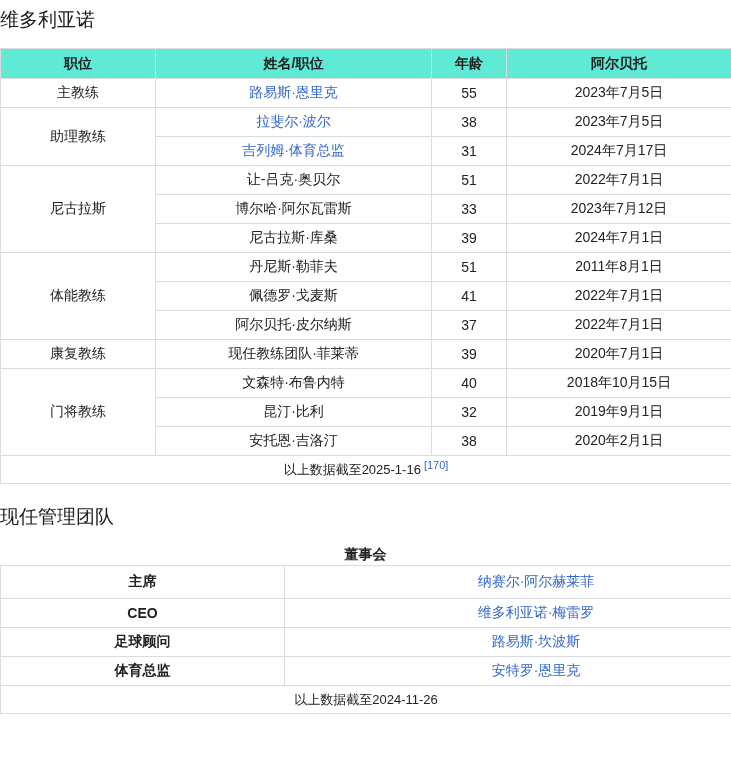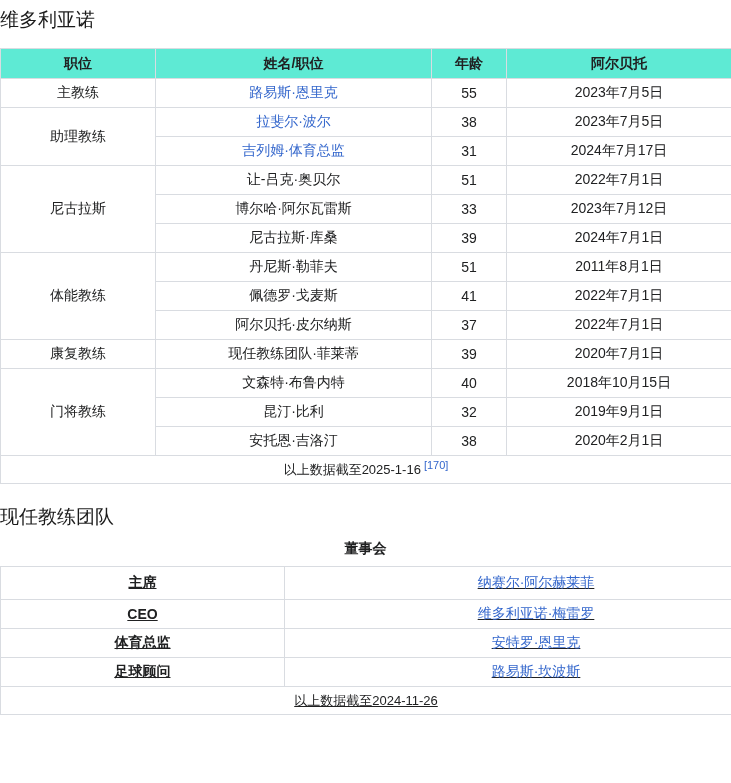--- a/index.html
+++ b/index.html
@@ -23,23 +23,23 @@
   }
   .tbl1 { margin-top:15px; }
   .tbl1 thead th { background:#5eead4; font-weight:700; height:30px; color:#202122; }
   tr.r { height:29px; }
   a.lnk { color:#3366cc; text-decoration:none; cursor:pointer; }
   .footnote-row td { height:28px; font-size:13px; }
   sup.ref { font-size:11px; color:#3366cc; margin-left:3px;text-align:center; }
 
   .board-caption {
     text-align:center; font-weight:700; font-size:14px;
-    margin-top:8px; height:20px; line-height:20px; color:#202122;
+    margin-top:14px; height:20px; line-height:20px; color:#202122;
   }
-  .tbl2 { margin-top:8px;text-decoration:underline; }
+  .tbl2 { margin-top:1px; }
   .tbl2 th.label-cell { font-weight:700; font-size:14px; color:#202122; }
   .tbl2 td.name-cell { padding-left:60px; }
   .tbl2 .footnote-row td { }
   .tbl2 tr.first { height:33px; }
 </style>
 </head>
 <body>
 
 <h2 class="heading" id="heading-coaches">维多利亚诺</h2>
 
@@ -131,43 +131,43 @@
       <td>2020年2月1日</td>
     </tr>
     <tr class="footnote-row">
       <td colspan="4">
         <span>以上数据截至2025-1-16</span><sup class="ref">[170]</sup>
       </td>
     </tr>
   </tbody>
 </table>
 
-<h2 class="heading" id="heading-management">现任教练团队</h2>
+<h2 class="heading" id="heading-management">现任管理团队</h2>
 
 <div class="board-caption">董事会</div>
 
 <table class="tbl2">
   <colgroup>
     <col style="width:284px">
       <col style="width:447px">
   </colgroup>
   <tbody>
     <tr class="r first">
       <th class="label-cell">主席</th>
       <td class="name-cell"><a class="lnk">纳赛尔·阿尔赫莱菲</a></td>
     </tr>
     <tr class="r">
       <th class="label-cell">CEO</th>
       <td class="name-cell"><a class="lnk">维多利亚诺·梅雷罗</a></td>
     </tr>
     <tr class="r">
+      <th class="label-cell">足球顾问</th>
+      <td class="name-cell"><a class="lnk">路易斯·坎波斯</a></td>
+    </tr>
+    <tr class="r">
       <th class="label-cell">体育总监</th>
       <td class="name-cell"><a class="lnk">安特罗·恩里克</a></td>
-    </tr>
-    <tr class="r">
-      <th class="label-cell">足球顾问</th>
-      <td class="name-cell"><a class="lnk">路易斯·坎波斯</a></td>
     </tr>
     <tr class="footnote-row">
       <td colspan="2">以上数据截至2024-11-26</td>
     </tr>
   </tbody>
 </table>
 
 </body></html>

